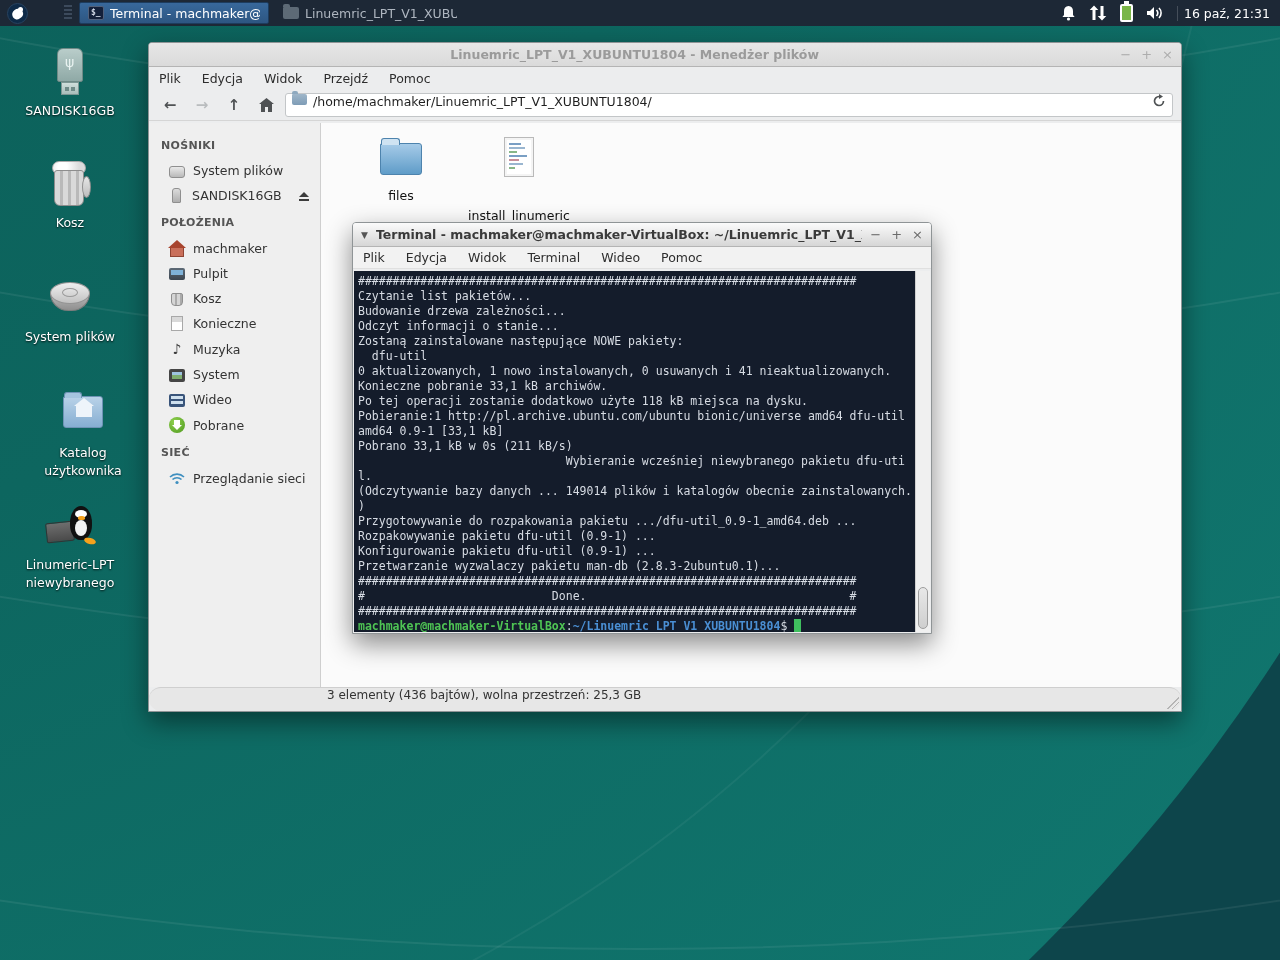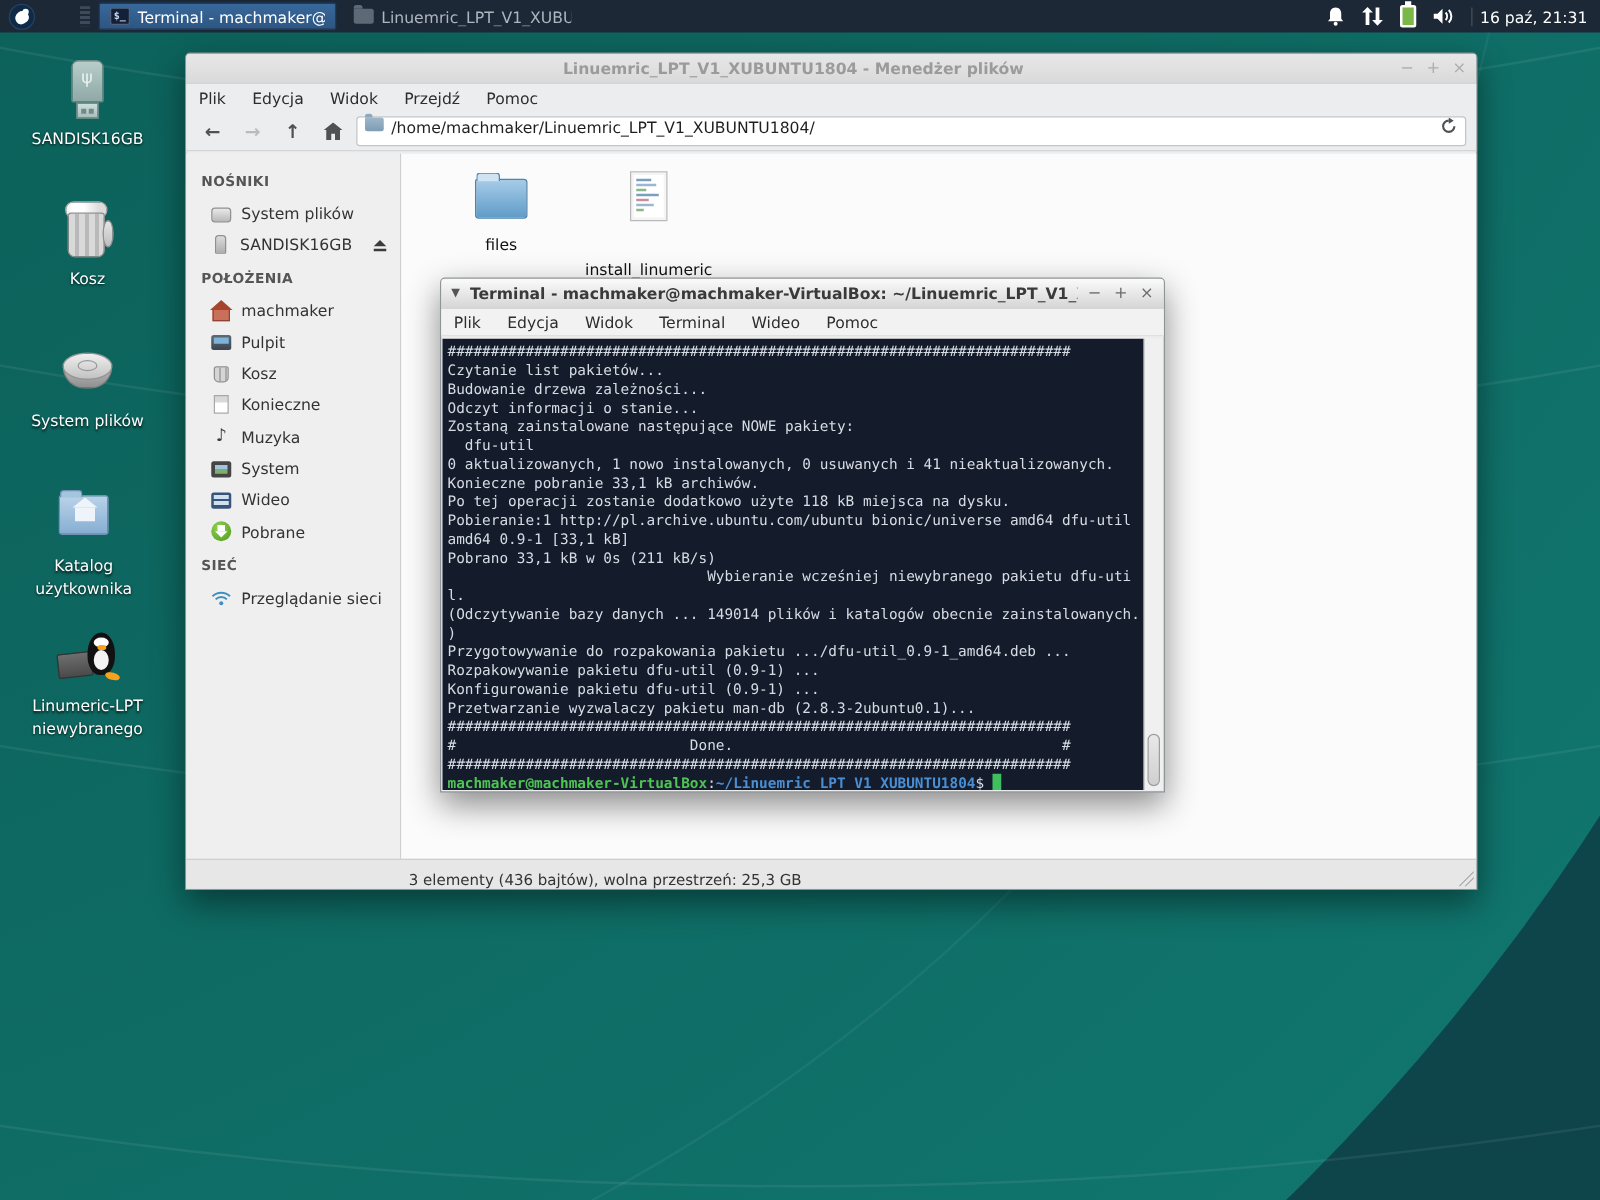--- a/index.html
+++ b/index.html
@@ -120,21 +120,21 @@
   .page.script i:nth-child(2){ top:9px; background:#9ab6d0; right:8px;}
   .page.script i:nth-child(3){ top:13px; background:#88b788; right:16px;}
   .page.script i:nth-child(4){ top:17px; background:#7a9fc4; right:6px;}
   .page.script i:nth-child(5){ top:21px; background:#c78f9a; right:14px;}
   .page.script i:nth-child(6){ top:25px; background:#9ab6d0; right:10px;}
   .page.script i:nth-child(7){ top:29px; background:#88b788; right:18px;}
   .page.text i:nth-child(1){ top:7px; } .page.text i:nth-child(2){ top:11px; }
   .page.text i:nth-child(3){ top:15px; } .page.text i:nth-child(4){ top:19px; }
   .page.text i:nth-child(5){ top:23px; } .page.text i:nth-child(6){ top:27px; right:12px; }
   .fm-status { position:absolute; left:0; right:0; bottom:0; height:24px; background:#e7e7e7; border-top:1px solid #cfcfcf;
-    font-size:12px; color:#333; display:flex; align-items:flex-end; padding-left:178px; border-radius:0; }
+    font-size:12px; color:#333; display:flex; align-items:flex-start; padding-left:178px; border-radius:12px; }
   .gripper { position:absolute; right:2px; bottom:2px; width:12px; height:12px;
     background:linear-gradient(135deg, transparent 50%, #b5b5b5 50%, #b5b5b5 55%, transparent 55%, transparent 70%, #b5b5b5 70%, #b5b5b5 75%, transparent 75%); }
 
   
   .i-drive { background:linear-gradient(#e9e9e9,#b9b9b9); border:1px solid #8f8f8f; border-radius:3px; height:12px; margin-top:2px; }
   .i-usb { width:9px !important; height:15px; margin:0 3px; background:linear-gradient(#dcdcdc,#aeaeae); border:1px solid #8f8f8f; border-radius:3px 3px 1px 1px; }
   .i-home { position:relative; }
   .i-home:before { content:""; position:absolute; left:1px; top:7px; width:12px; height:8px; background:#c96f5a; border:1px solid #8f4433;}
   .i-home:after { content:""; position:absolute; left:-1px; top:0px; border-left:9px solid transparent; border-right:9px solid transparent; border-bottom:8px solid #a8442e; }
   .i-desktop { background:linear-gradient(#5d6a76,#3c4650); border-radius:2px; height:12px; margin-top:1px; position:relative;}
@@ -190,21 +190,21 @@
     <div class="dlabel">Kosz</div>
   </div>
   <div class="dicon" style="left:8px; top:272px;">
     <div class="dart">
         <div class="drv-side"></div>
         <div class="drv-top"></div>
         <div class="drv-hole"></div>
       </div>
     <div class="dlabel">System plików</div>
   </div>
-  <div class="dicon" style="left:5px; top:388px;">
+  <div class="dicon" style="left:21px; top:388px;">
     <div class="dart">
         <div class="hfolder">
           <div class="house"></div>
         </div>
       </div>
     <div class="dlabel">Katalog użytkownika</div>
   </div>
   <div class="dicon" style="left:8px; top:500px;">
     <div class="dart">
         <div class="tux-dev"></div>

